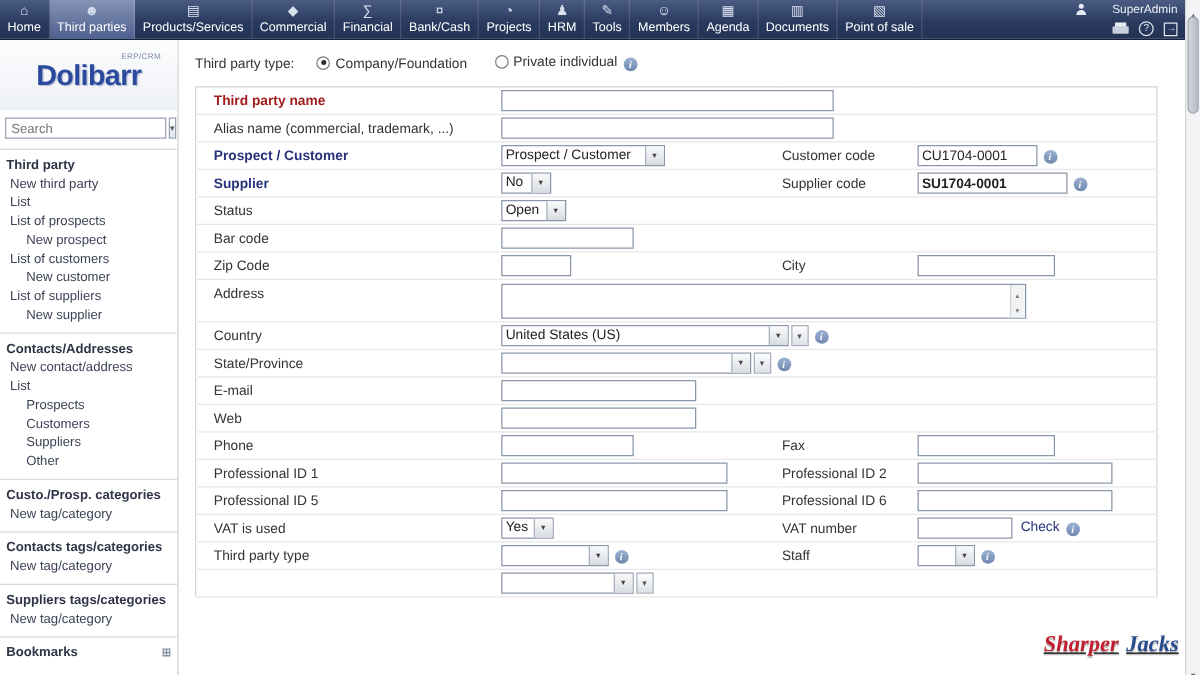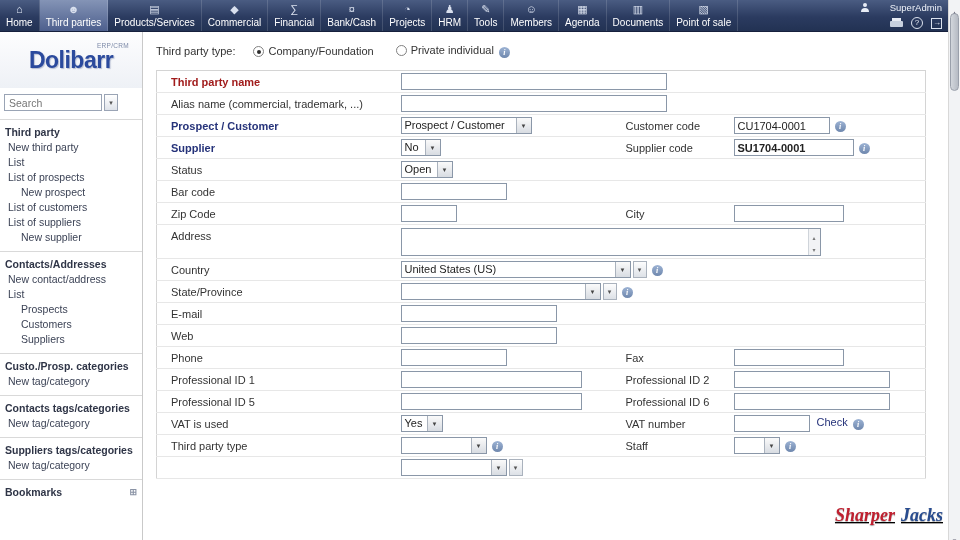--- a/index.html
+++ b/index.html
@@ -38,21 +38,21 @@
   .sidebar { width:143px; border-right:1px solid #c9c9c9; background:#fff; overflow:hidden; }
   .content { flex:1; position:relative; background:#fff; }
 
   
   .logo-area { height:56px; display:flex; align-items:center; justify-content:center;
     background:linear-gradient(#fdfdfe,#eef1f6); position:relative; }
   .logo-text { font-size:23px; font-weight:bold; color:#2b4a9d; letter-spacing:-0.5px;
     text-shadow:1px 1px 1px rgba(40,60,120,.3); }
   .logo-sup { position:absolute; font-size:6.5px; color:#7d8aa8; top:10px; right:13px; letter-spacing:0.3px; }
   .search-area { display:flex; padding:6px 5px 8px 4px; gap:2px; align-items:center; }
-  .search-input { width:98px; height:17px; border:1px solid #9aa4b5; font-size:10.5px; padding:0 4px;
+  .search-input { width:129px; height:17px; border:1px solid #9aa4b5; font-size:10.5px; padding:0 4px;
     color:#333; font-family:"Liberation Sans", sans-serif; }
   .search-btn { width:14px; height:17px; border:1px solid #9aa4b5; background:linear-gradient(#fff,#dfe3ea);
     color:#555; display:flex; align-items:center; justify-content:center; cursor:pointer; }
   .search-btn::after { content:"\25BE"; font-size:7px; }
   #side-menu { font-size:10.5px; }
   .menu-section { border-top:1px solid #d9d9d9; padding:4px 0 6px; }
   .menu-header { font-weight:bold; color:#2f3547; padding:2px 5px; display:flex; justify-content:space-between; align-items:center; cursor:pointer; }
   .menu-header-icon { color:#8a93a5; font-size:9px; cursor:pointer; }
   .menu-item { color:#3c4356; padding:2px 5px 2px 8px; line-height:11px; cursor:pointer; white-space:nowrap; }
   .menu-item.indent { padding-left:21px; }
@@ -201,32 +201,34 @@
       <nav id="side-menu">
           <div class="menu-section">
             <div class="menu-header">
               <span>Third party</span>
             </div>
             <div class="menu-item">New third party</div>
             <div class="menu-item">List</div>
             <div class="menu-item">List of prospects</div>
             <div class="menu-item indent">New prospect</div>
             <div class="menu-item">List of customers</div>
+            <div class="menu-item indent">New customer</div>
             <div class="menu-item">List of suppliers</div>
             <div class="menu-item indent">New supplier</div>
           </div>
           <div class="menu-section">
             <div class="menu-header">
               <span>Contacts/Addresses</span>
             </div>
             <div class="menu-item">New contact/address</div>
             <div class="menu-item">List</div>
             <div class="menu-item indent">Prospects</div>
             <div class="menu-item indent">Customers</div>
             <div class="menu-item indent">Suppliers</div>
+            <div class="menu-item indent">Other</div>
           </div>
           <div class="menu-section">
             <div class="menu-header">
               <span>Custo./Prosp. categories</span>
             </div>
             <div class="menu-item">New tag/category</div>
           </div>
           <div class="menu-section">
             <div class="menu-header">
               <span>Contacts tags/categories</span>

